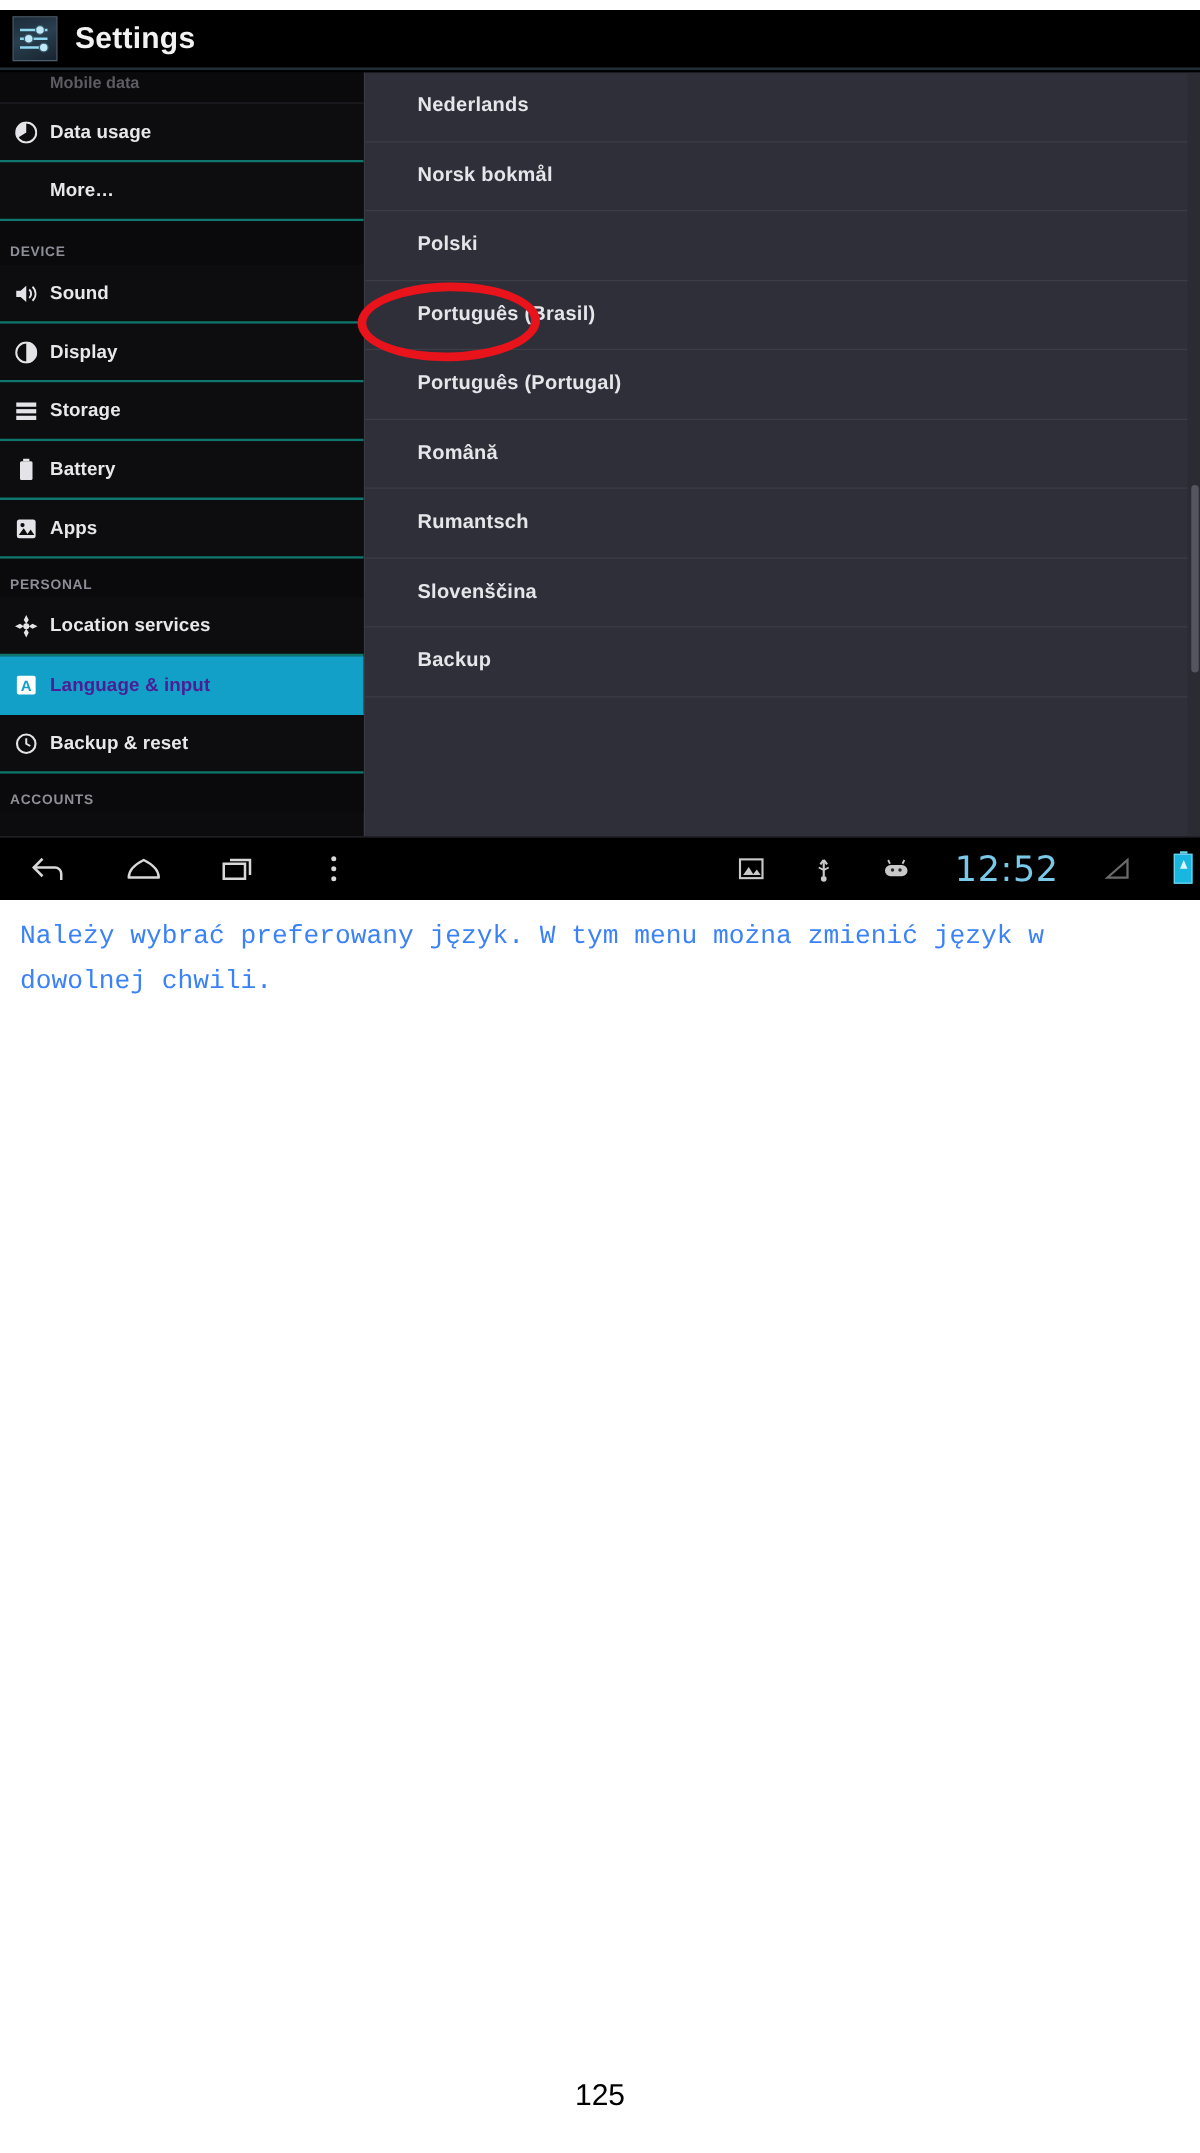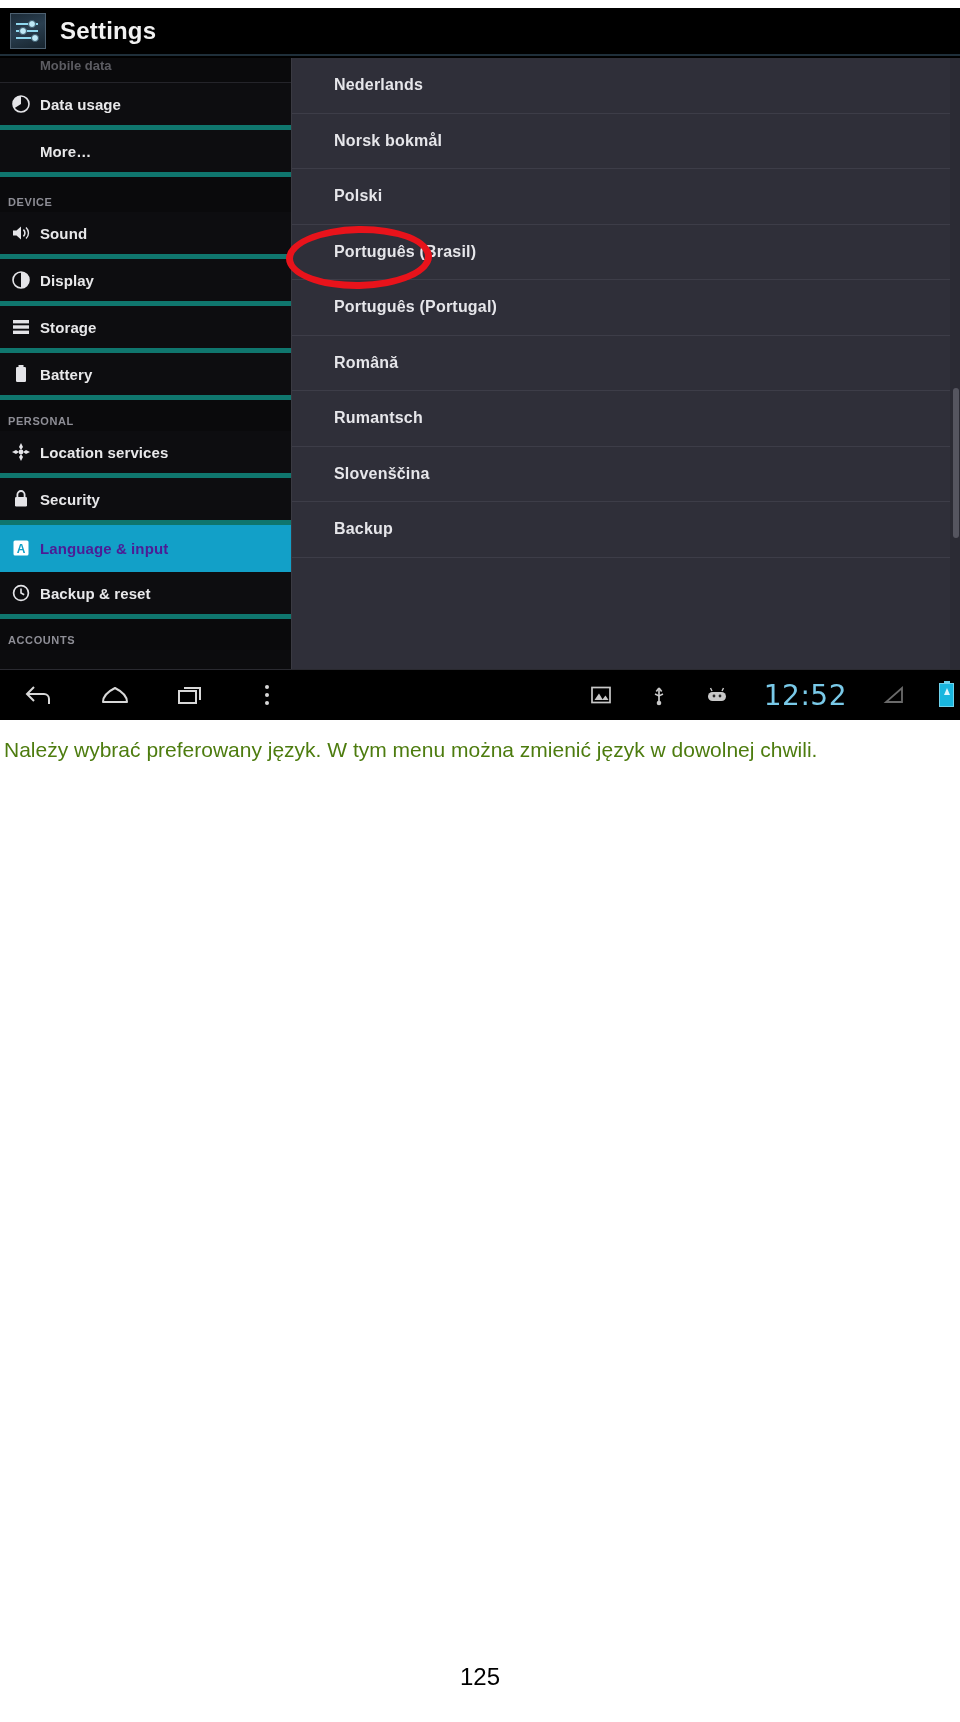--- a/index.html
+++ b/index.html
@@ -103,21 +103,21 @@
     background: #0a0a0c;
     border-bottom: 1px solid #24242a;
     box-sizing: border-box;
     overflow: hidden;
   }
   .set-row {
     height: 47px;
     display: flex;
     align-items: center;
     padding-left: 8px;
-    border-bottom: 5px solid #0f766e;
+    border-bottom: 2px solid #0f766e;
     box-sizing: border-box;
     background: #0d0d10;
   }
   .set-row.selected {
     background: #12a0c8;
     border-bottom: 1px solid #12a0c8;
   }
   .set-row .ico {
     width: 26px;
     height: 26px;
@@ -264,27 +264,27 @@
     left: 4px; top: 4px;
     width: 0; height: 0;
     border-left: 3px solid transparent;
     border-right: 3px solid transparent;
     border-bottom: 7px solid #ddf6ff;
   }
 
   
   .caption {
     position: absolute;
-    left: 4px;
+    left: 16px;
     top: 732px;
     width: 880px;
-    color: #4d7c0f;
+    color: #3b82f6;
     font-size: 21px;
     line-height: 36px;
-    font-family: Liberation Sans, sans-serif;
+    font-family: Liberation Mono, monospace;
   }
 
   .page-number {
     position: absolute;
     left: 0;
     top: 1663px;
     width: 960px;
     text-align: center;
     color: #000000;
     font-size: 24px;
@@ -366,42 +366,44 @@
       <div class="set-row">
         <span class="ico">
           <svg width="14" height="20" viewBox="0 0 14 20">
               <rect x="4.5" y="1" width="5" height="2" fill="#e4e4e8"></rect>
               <rect x="2" y="3" width="10" height="15" rx="1.2" fill="#e4e4e8"></rect>
             </svg>
         </span>
         <span class="lbl">Battery</span>
       </div>
 
+      <div class="set-row">
+        <span class="ico">
+          <svg width="18" height="18" viewBox="0 0 18 18">
+              <rect x="1.5" y="1.5" width="15" height="15" rx="2" fill="#e4e4e8"></rect>
+              <circle cx="6" cy="6" r="1.7" fill="#0d0d10"></circle>
+              <path d="M3 14 L7 8.5 L10.5 14 Z" fill="#0d0d10"></path>
+              <path d="M9.5 14 L12.5 9.6 L15.5 14 Z" fill="#0d0d10"></path>
+            </svg>
+        </span>
+        <span class="lbl">Apps</span>
+      </div>
 
       <div class="section-hdr tight">PERSONAL</div>
 
       <div class="set-row">
         <span class="ico">
           <svg width="20" height="20" viewBox="0 0 20 20">
               <path d="M10 1 L12 5 L10 8 L8 5 Z M19 10 L15 12 L12 10 L15 8 Z M10 19 L8 15 L10 12 L12 15 Z M1 10 L5 8 L8 10 L5 12 Z" fill="#e4e4e8"></path>
               <circle cx="10" cy="10" r="2.4" fill="#e4e4e8"></circle>
             </svg>
         </span>
         <span class="lbl">Location services</span>
       </div>
 
-      <div class="set-row">
-        <span class="ico">
-          <svg width="16" height="20" viewBox="0 0 16 20">
-              <path d="M4.4 8 V5.6 a3.6 3.6 0 0 1 7.2 0 V8" fill="none" stroke="#e4e4e8" stroke-width="1.8"></path>
-              <rect x="2" y="8" width="12" height="9.5" rx="1.2" fill="#e4e4e8"></rect>
-            </svg>
-        </span>
-        <span class="lbl">Security</span>
-      </div>
 
       <div class="set-row selected">
         <span class="ico">
           <svg width="18" height="18" viewBox="0 0 18 18">
               <rect x="1.5" y="1.5" width="15" height="15" rx="1.5" fill="#ffffff"></rect>
               <text x="9" y="13.5" font-family="Liberation Sans, sans-serif" font-size="12" font-weight="bold" fill="#12a0c8" text-anchor="middle">A</text>
             </svg>
         </span>
         <span class="lbl">Language &amp; input</span>
       </div>

